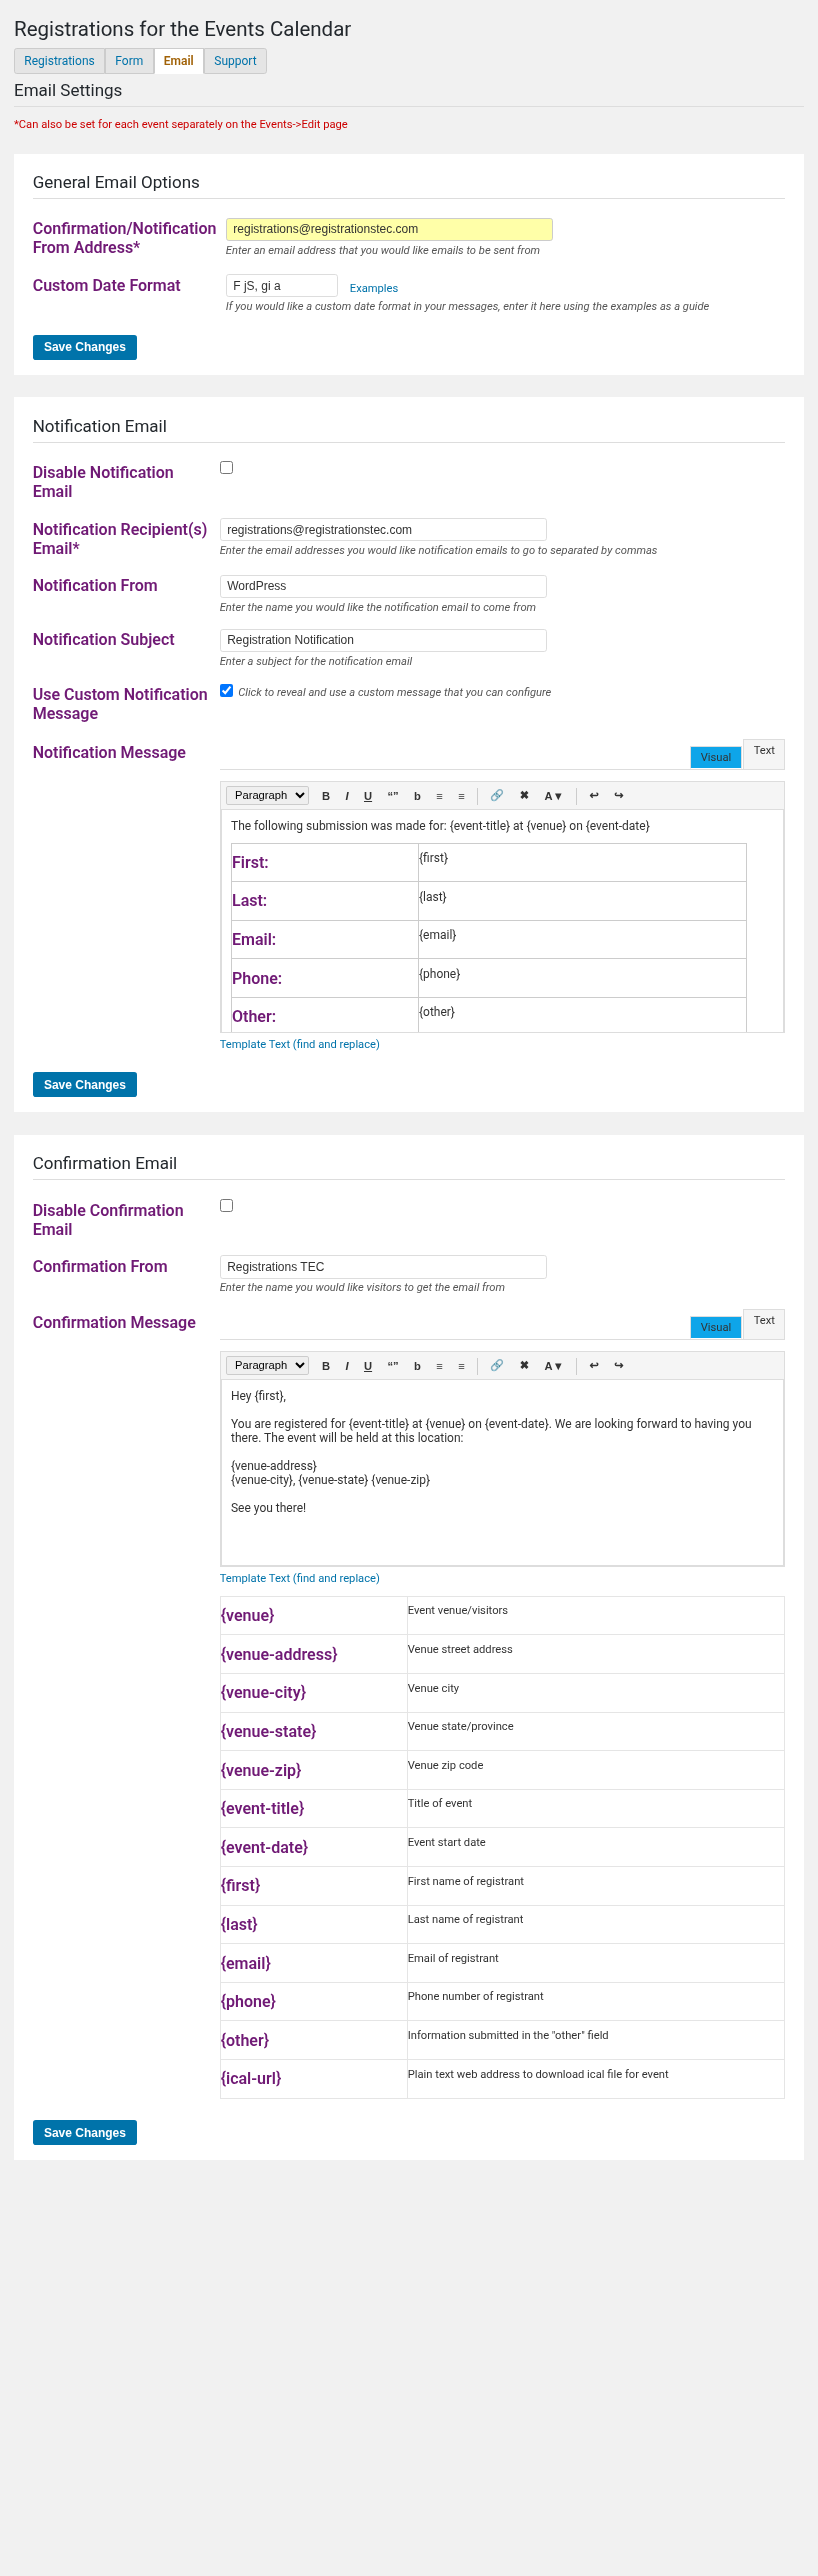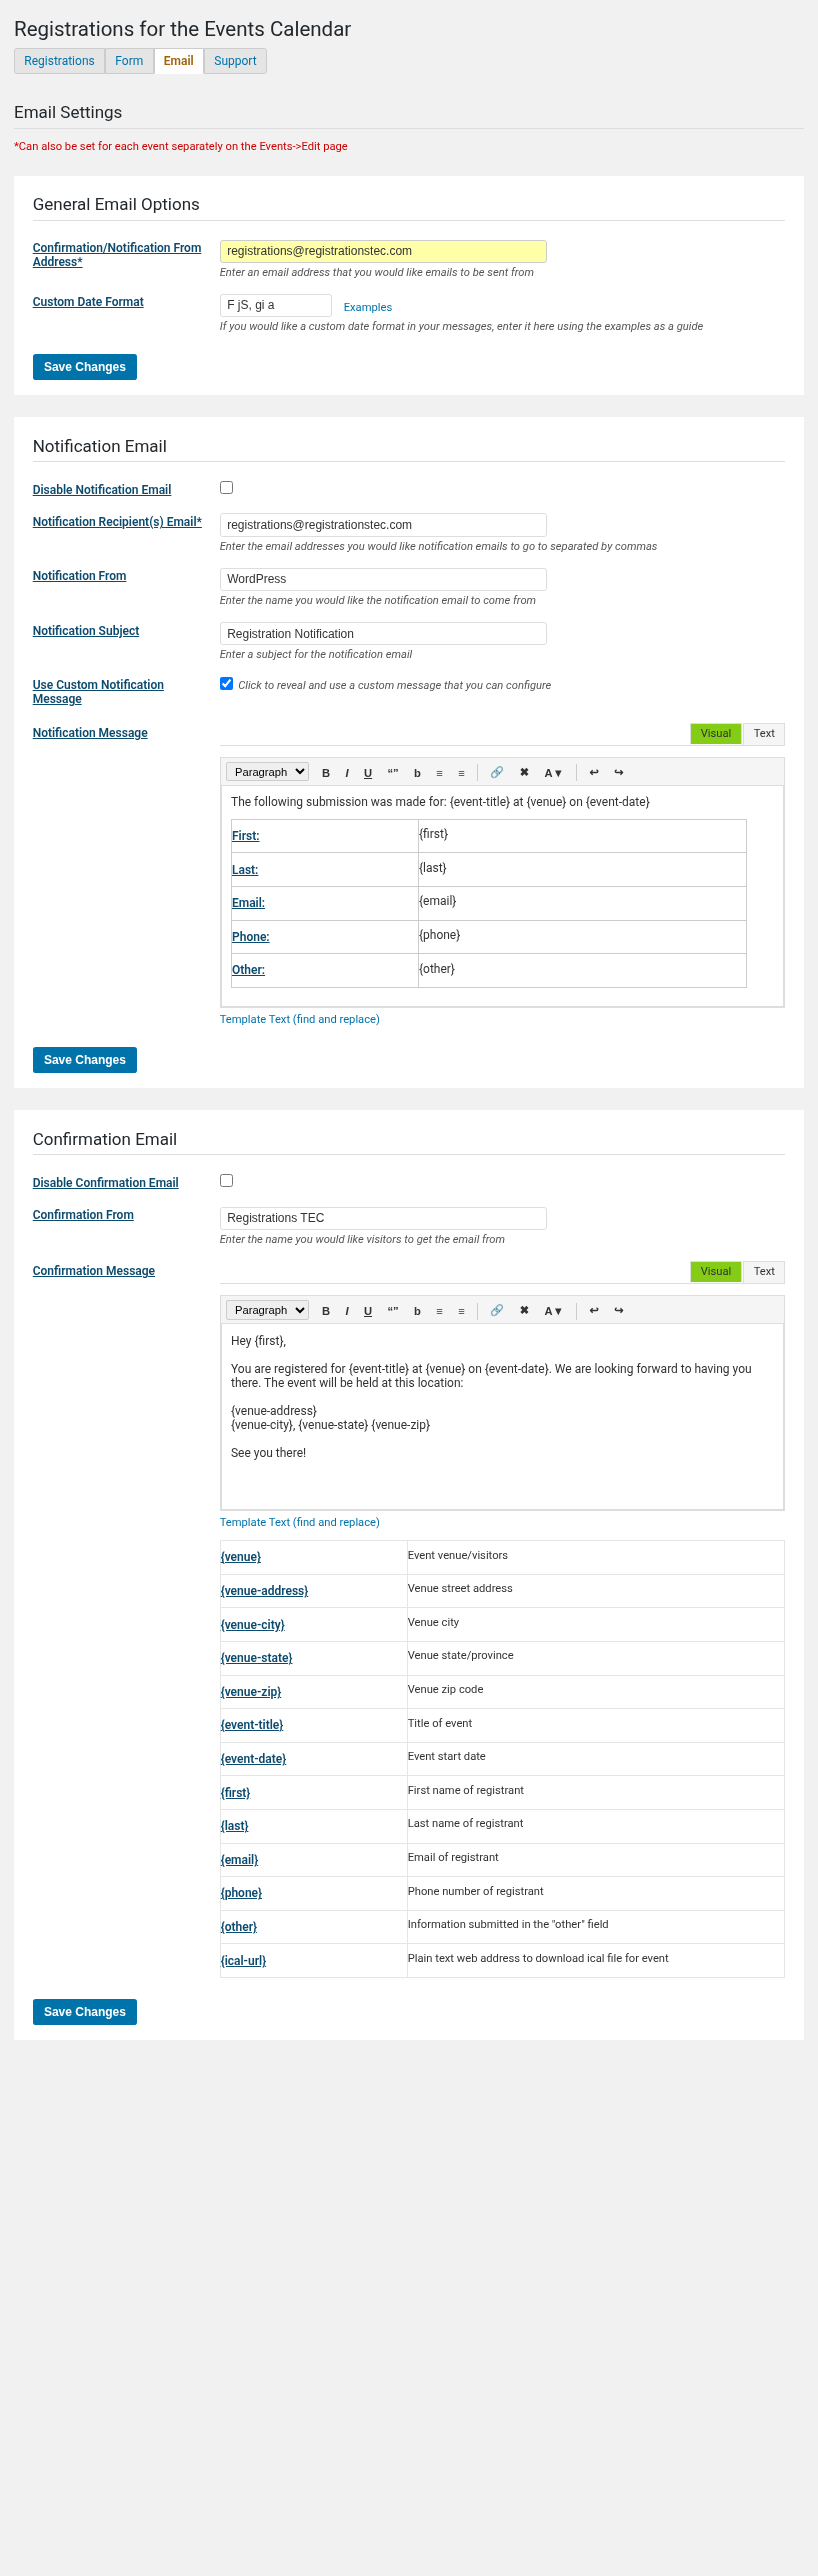--- a/index.html
+++ b/index.html
@@ -14,21 +14,21 @@
     .page-title {
       font-size: 20.5px;
       font-weight: 400;
       color: #23282d;
       margin-bottom: 7.5px;
       padding-top: 7.5px;
     }
     .nav-tabs {
       display: flex;
       gap: 0;
-      margin-bottom: 25px;
+      margin-bottom: 3px;
     }
     .nav-tab {
       padding: 4.7px 9.3px;
       border: 0.9px solid #ccc;
       background: #e5e5e5;
       cursor: pointer;
       font-size: 12px;
       color: #0073aa;
       text-decoration: none;
     }
@@ -61,23 +61,22 @@
     }
     .form-table {
       width: 100%;
       border-collapse: collapse;
     }
     .form-table tr td:first-child {
       width: 187px;
       vertical-align: top;
       padding: 9.3px 9.3px 9.3px 0;
       font-weight: 600;
-      font-size: 12px;
-      color: #0c4a6e;
-      text-decoration: underline;
+      font-size: 16px;
+      color: #701a75;
     }
     .form-table tr td:last-child {
       padding: 7.5px 0;
       vertical-align: top;
     }
     .form-table input[type="text"],
     .form-table input[type="email"] {
       width: 327px;
       padding: 3.7px 6.5px;
       border: 0.9px solid #ddd;
@@ -155,22 +154,23 @@
     .vt-tab {
       padding: 3.7px 9.3px;
       font-size: 11.2px;
       cursor: pointer;
       background: #f5f5f5;
       border: 0.9px solid #ddd;
       border-bottom: none;
       margin-left: 1.9px;
     }
     .vt-tab.active {
-      background: #84cc16;
+      background: #0ea5e9;
       border-bottom: 0.9px solid #fff;
+      margin-top: 7px;
     }
     .editor-area {
       border: 0.9px solid #ddd;
       min-height: 187px;
       padding: 9.3px;
       font-size: 12px;
       background: #fff;
       overflow-y: auto;
     }
     .editor-table {

